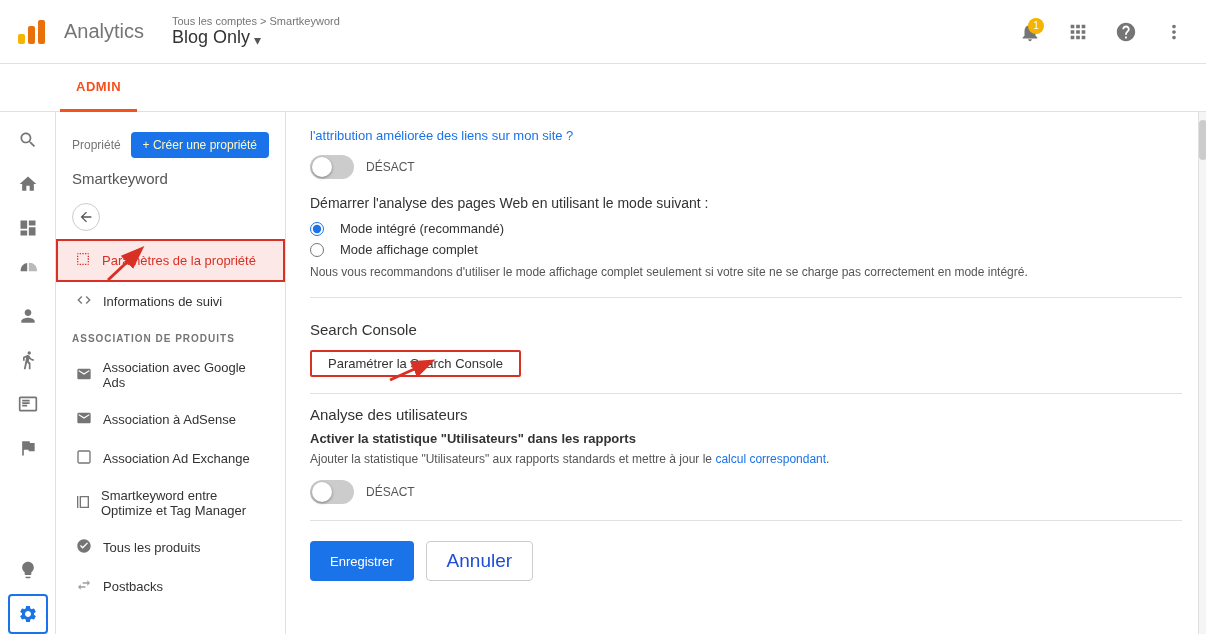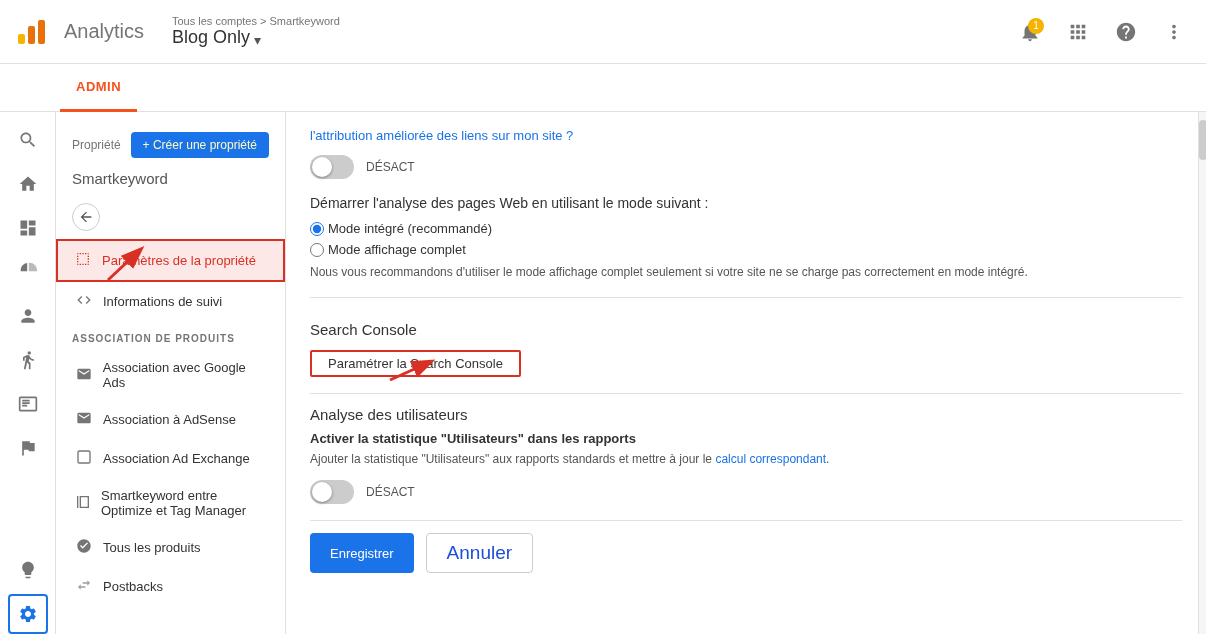--- a/index.html
+++ b/index.html
@@ -277,21 +277,21 @@
     }
     .mode-title {
       font-size: 14px;
       font-weight: 500;
       margin-bottom: 10px;
       color: #333;
     }
     .radio-option {
       display: flex;
       align-items: center;
-      gap: 4px;
+      gap: 16px;
       margin-bottom: 6px;
     }
     .radio-option input[type="radio"] {
       accent-color: #1a73e8;
       width: 14px;
       height: 14px;
     }
     .radio-label { font-size: 13px; color: #333; }
     .mode-note {
       font-size: 12px;
@@ -342,21 +342,21 @@
       font-size: 12px;
       color: #555;
       margin-bottom: 12px;
       line-height: 1.5;
     }
 
     .actions-row {
       display: flex;
       gap: 12px;
       margin-top: 8px;
-      padding-top: 12px;
+      padding-top: 20px;
       border-top: 1px solid #e0e0e0;
     }
     .enregistrer-btn {
       background: #1a73e8;
       color: #fff;
       border: none;
       padding: 8px 20px;
       font-size: 13px;
       cursor: pointer;
       border-radius: 4px;

